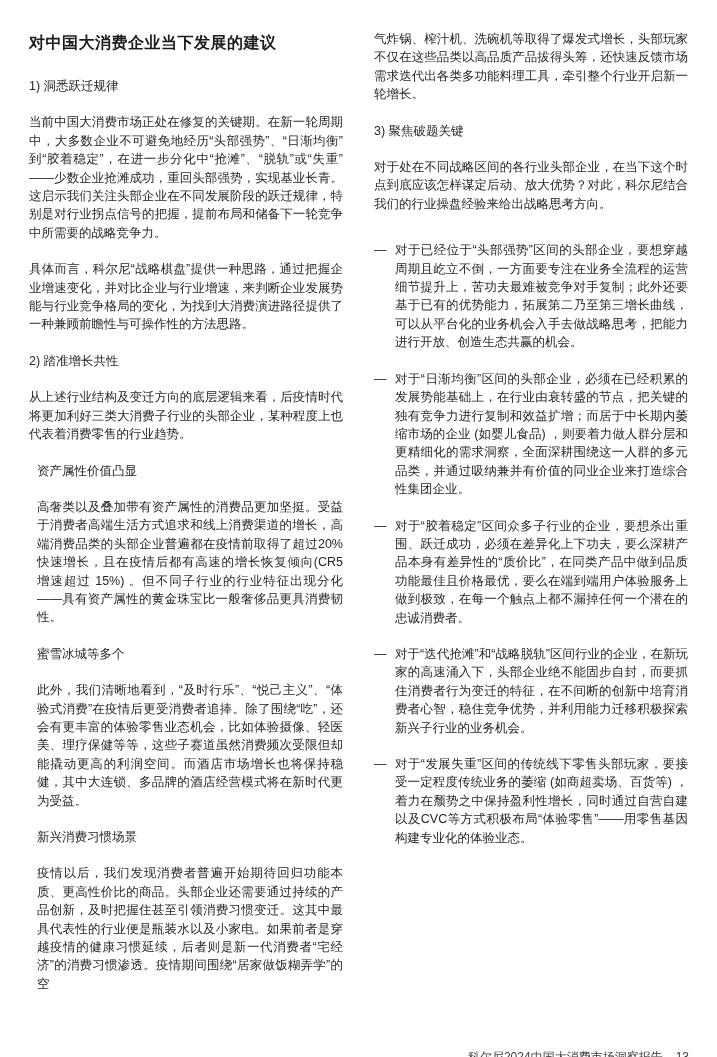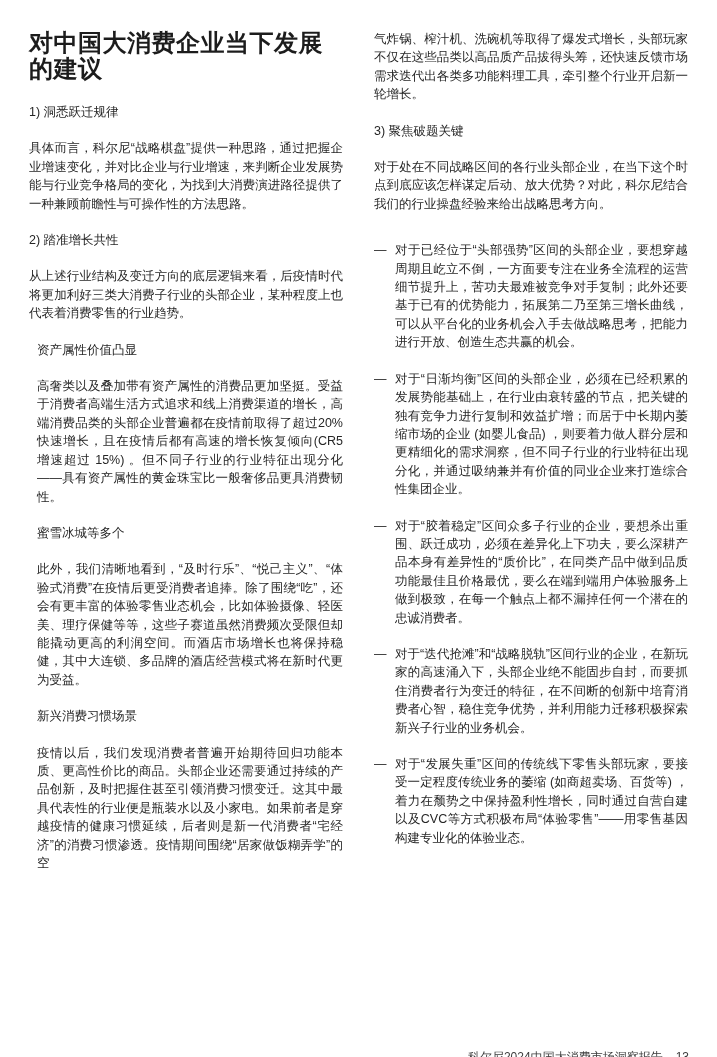--- a/index.html
+++ b/index.html
@@ -24,21 +24,21 @@
     gap: 31px;
   }
   .col {
     width: 314px;
     flex: 0 0 314px;
     font-size: 12.5px;
     line-height: 18.4px;
     text-align: justify;
   }
   h1.title {
-    font-size: 24px;
+    font-size: 16px;
     line-height: 26px;
     font-weight: 700;
     letter-spacing: 0.5px;
     margin: 0 0 21px 0;
     color: #1c1c1c;
     text-align: left;
   }
   .sec-heading {
     margin: 0 0 18px 0;
     text-align: left;
@@ -88,20 +88,21 @@
 <body>
 
 <div class="page">
   <div class="columns">
 
     <div class="col">
       <h1 class="title">对中国大消费企业当下发展的建议</h1>
 
       <div>
         <div class="sec-heading">1) 洞悉跃迁规律</div>
+        <p>当前中国大消费市场正处在修复的关键期。在新一轮周期中，大多数企业不可避免地经历“头部强势”、“日渐均衡”到“胶着稳定”，在进一步分化中“抢滩”、“脱轨”或“失重”——少数企业抢滩成功，重回头部强势，实现基业长青。这启示我们关注头部企业在不同发展阶段的跃迁规律，特别是对行业拐点信号的把握，提前布局和储备下一轮竞争中所需要的战略竞争力。</p>
         <p>具体而言，科尔尼“战略棋盘”提供一种思路，通过把握企业增速变化，并对比企业与行业增速，来判断企业发展势能与行业竞争格局的变化，为找到大消费演进路径提供了一种兼顾前瞻性与可操作性的方法思路。</p>
       </div>
 
       <div>
         <div class="sec-heading">2) 踏准增长共性</div>
         <p>从上述行业结构及变迁方向的底层逻辑来看，后疫情时代将更加利好三类大消费子行业的头部企业，某种程度上也代表着消费零售的行业趋势。</p>
 
         <div class="subsection">
           <div class="sub-heading">资产属性价值凸显</div>
           <p>高奢类以及叠加带有资产属性的消费品更加坚挺。受益于消费者高端生活方式追求和线上消费渠道的增长，高端消费品类的头部企业普遍都在疫情前取得了超过20% 快速增长，且在疫情后都有高速的增长恢复倾向(CR5 增速超过 15%) 。但不同子行业的行业特征出现分化——具有资产属性的黄金珠宝比一般奢侈品更具消费韧性。</p>
@@ -126,21 +127,21 @@
         <div class="sec-heading">3) 聚焦破题关键</div>
         <p>对于处在不同战略区间的各行业头部企业，在当下这个时点到底应该怎样谋定后动、放大优势？对此，科尔尼结合我们的行业操盘经验来给出战略思考方向。</p>
 
         <div class="bullets">
           <div class="bullet">
             <span class="dash">—</span>
             <span class="bullet-text">对于已经位于“头部强势”区间的头部企业，要想穿越周期且屹立不倒，一方面要专注在业务全流程的运营细节提升上，苦功夫最难被竞争对手复制；此外还要基于已有的优势能力，拓展第二乃至第三增长曲线，可以从平台化的业务机会入手去做战略思考，把能力进行开放、创造生态共赢的机会。</span>
           </div>
           <div class="bullet">
             <span class="dash">—</span>
-            <span class="bullet-text">对于“日渐均衡”区间的头部企业，必须在已经积累的发展势能基础上，在行业由衰转盛的节点，把关键的独有竞争力进行复制和效益扩增；而居于中长期内萎缩市场的企业 (如婴儿食品) ，则要着力做人群分层和更精细化的需求洞察，但不同子行业的行业特征出现分化，并通过吸纳兼并有价值的同业企业来打造综合性集团企业。</span>
+            <span class="bullet-text">对于“日渐均衡”区间的头部企业，必须在已经积累的发展势能基础上，在行业由衰转盛的节点，把关键的独有竞争力进行复制和效益扩增；而居于中长期内萎缩市场的企业 (如婴儿食品) ，则要着力做人群分层和更精细化的需求洞察，全面深耕围绕这一人群的多元品类，并通过吸纳兼并有价值的同业企业来打造综合性集团企业。</span>
           </div>
           <div class="bullet">
             <span class="dash">—</span>
             <span class="bullet-text">对于“胶着稳定”区间众多子行业的企业，要想杀出重围、跃迁成功，必须在差异化上下功夫，要么深耕产品本身有差异性的“质价比”，在同类产品中做到品质功能最佳且价格最优，要么在端到端用户体验服务上做到极致，在每一个触点上都不漏掉任何一个潜在的忠诚消费者。</span>
           </div>
           <div class="bullet">
             <span class="dash">—</span>
             <span class="bullet-text">对于“迭代抢滩”和“战略脱轨”区间行业的企业，在新玩家的高速涌入下，头部企业绝不能固步自封，而要抓住消费者行为变迁的特征，在不间断的创新中培育消费者心智，稳住竞争优势，并利用能力迁移积极探索新兴子行业的业务机会。</span>
           </div>
           <div class="bullet">

